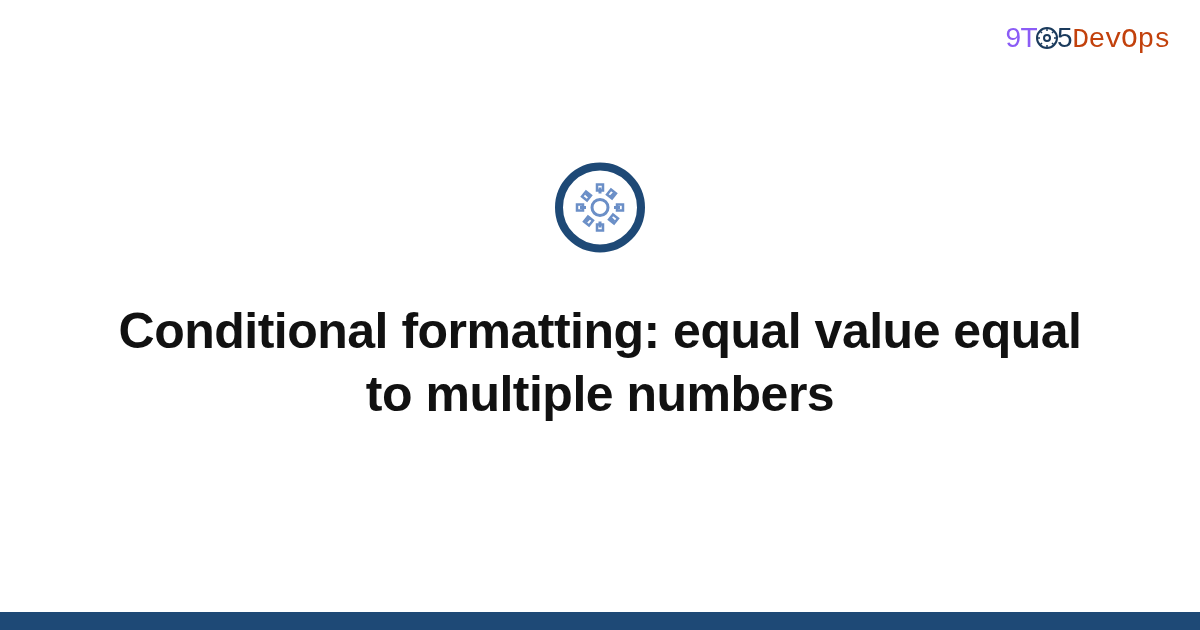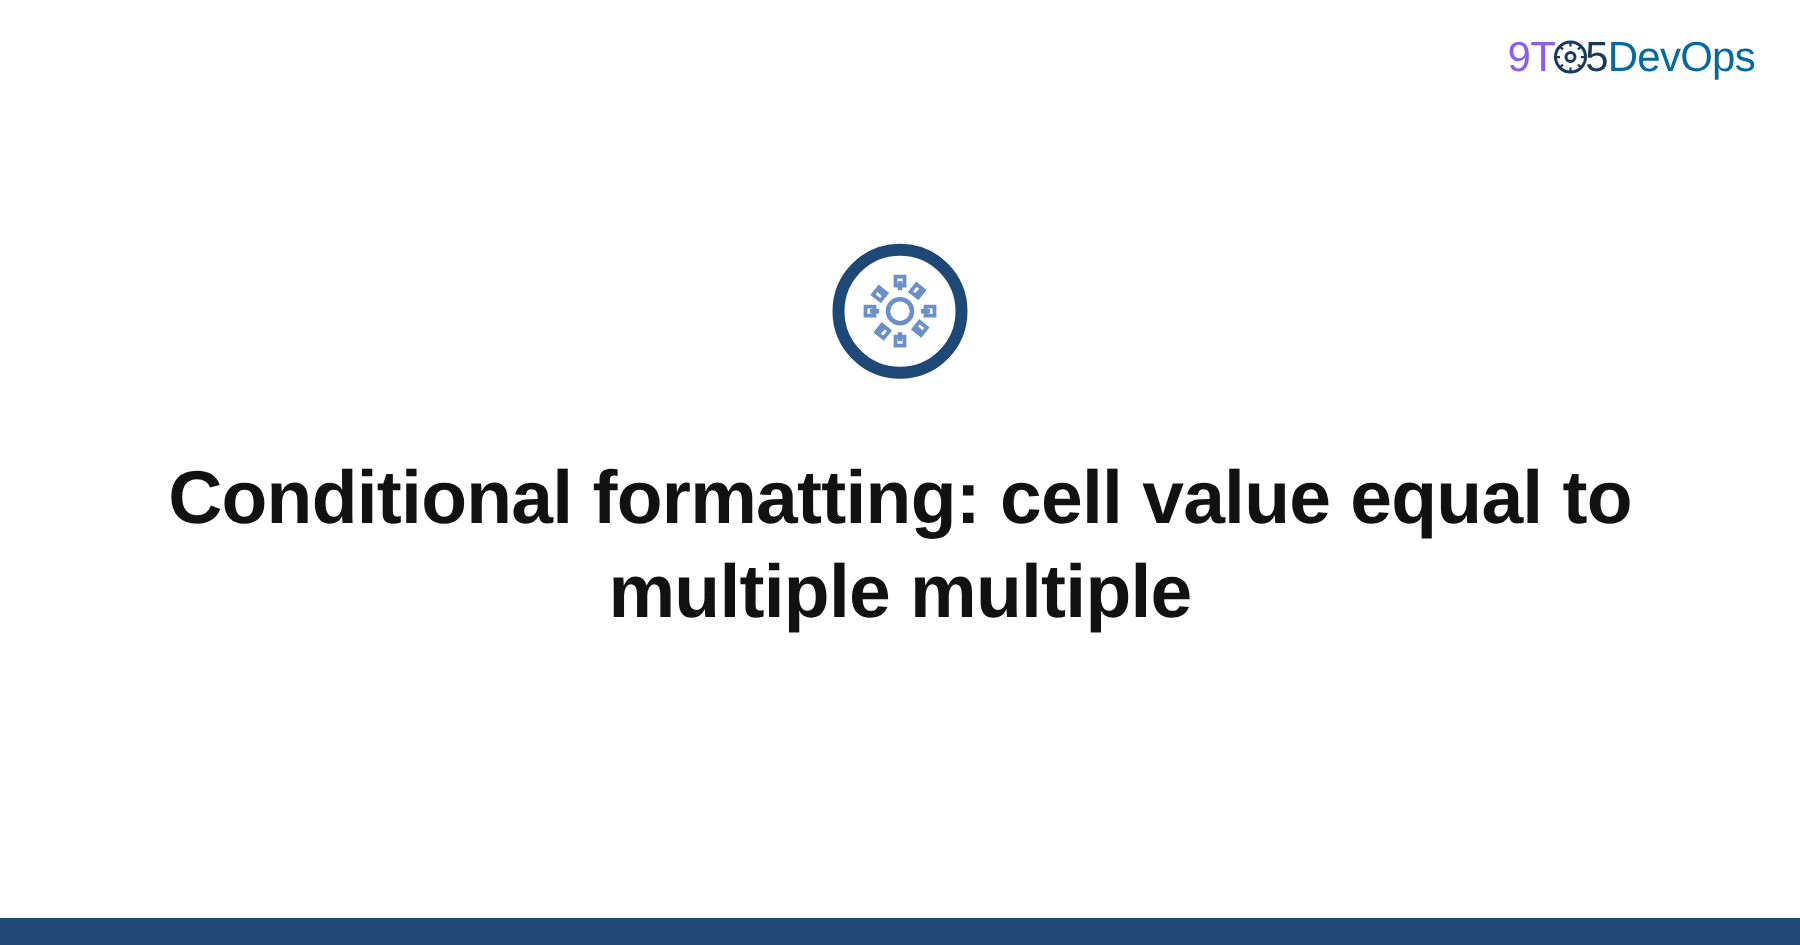--- a/index.html
+++ b/index.html
@@ -36,22 +36,23 @@
       vertical-align: middle;
       margin: 0 -2px;
       position: relative;
       top: -2px;
     }
     .logo-5 {
       color: #1a3a5c;
       font-weight: 500;
     }
     .logo-devops {
-      color: #0369a1;
+      color: #c2410c;
       font-weight: 400;
+      font-family: Liberation Mono, monospace;
     }
     .center-content {
       position: absolute;
       top: 50%;
       left: 50%;
       transform: translate(-50%, -58%);
       display: flex;
       flex-direction: column;
       align-items: center;
       width: 100%;
@@ -105,16 +106,16 @@
   <div class="icon-circle">
     <svg class="gear-svg" viewBox="0 0 52 52" fill="none">
       <g stroke="#6b8fc7" stroke-width="3" fill="none">
         <circle cx="26" cy="26" r="8"></circle>
         <path d="M26 6 L26 12 M26 40 L26 46 M46 26 L40 26 M12 26 L6 26 M40.14 11.86 L35.9 16.1 M16.1 35.9 L11.86 40.14 M40.14 40.14 L35.9 35.9 M16.1 16.1 L11.86 11.86"></path>
         <path d="M23 3 L29 3 L29 9 L23 9 Z M23 43 L29 43 L29 49 L23 49 Z M43 23 L49 23 L49 29 L43 29 Z M3 23 L9 23 L9 29 L3 29 Z" stroke-width="2.5"></path>
         <path d="M37 8 L42 12 L38 17 L33 13 Z M14 35 L19 39 L15 44 L10 40 Z M44 37 L40 42 L35 38 L39 33 Z M8 15 L12 10 L17 14 L13 19 Z" stroke-width="2.5"></path>
       </g>
     </svg>
   </div>
-  <h1 class="title">Conditional formatting: cell value equal to multiple multiple</h1>
+  <h1 class="title">Conditional formatting: equal value equal to multiple numbers</h1>
 </div>
 
 <div class="bottom-bar"></div>
 
 </body></html>

